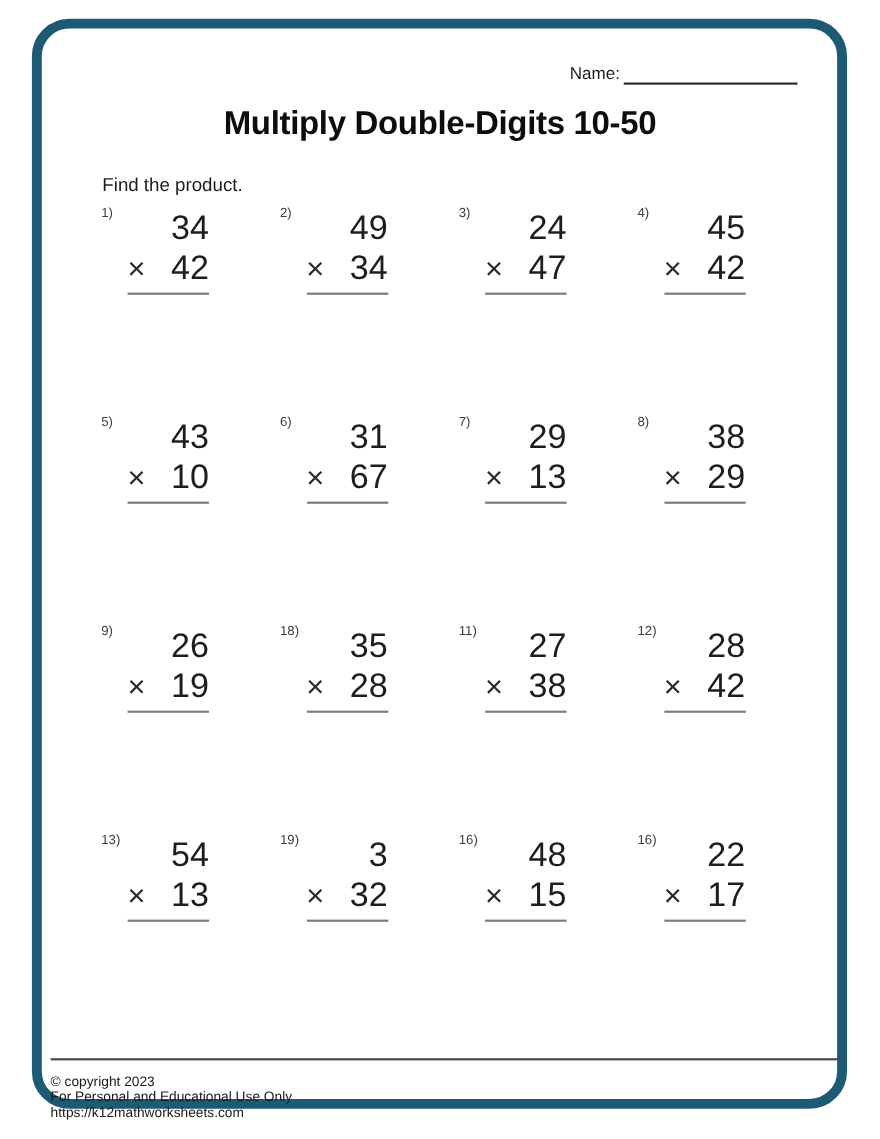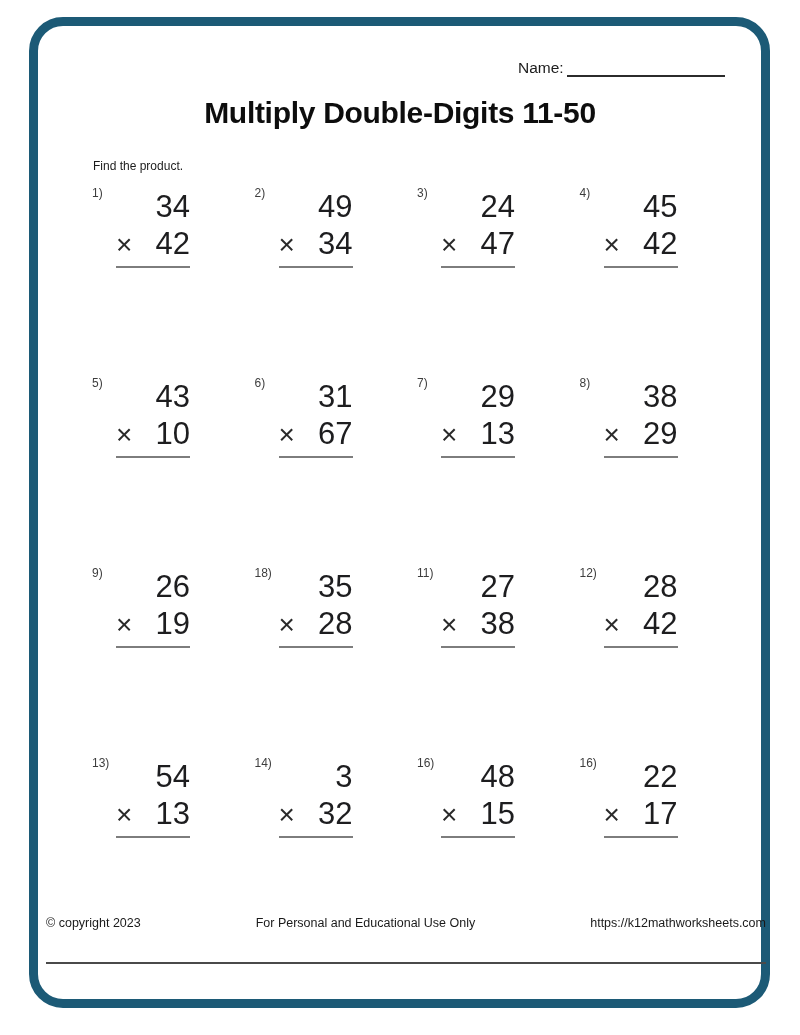--- a/index.html
+++ b/index.html
@@ -50,21 +50,21 @@
     text-align: center;
     font-size: 30px;
     font-weight: 700;
     letter-spacing: -0.3px;
     color: #0d0d0d;
   }
   .instruction {
     position: absolute;
     left: 93px;
     top: 159px;
-    font-size: 12px;
+    font-size: 17px;
     color: #1c1c1c;
   }
   .grid {
     position: absolute;
     left: 92px;
     top: 185px;
     display: grid;
     grid-template-columns: repeat(4, 98px);
     column-gap: 64.5px;
     grid-auto-rows: 190px;
@@ -106,41 +106,42 @@
   .footer-divider {
     position: absolute;
     left: 46px;
     top: 962px;
     width: 720px;
     border-top: 2px solid #4a4a4a;
   }
   .footer-row {
     position: absolute;
     left: 46px;
-    top: 916px;
+    top: 976px;
     width: 720px;
     display: flex;
     justify-content: space-between;
     align-items: baseline;
     font-size: 12.5px;
     color: #1a1a1a;
+    flex-direction: column;
   }
 </style>
 </head>
 <body>
 
 <div class="page">
   <div class="frame"></div>
 
   <div class="name-row">
     <span>Name:</span>
     <span class="name-blank"></span>
   </div>
 
-  <div class="title">Multiply Double-Digits 11-50</div>
+  <div class="title">Multiply Double-Digits 10-50</div>
 
   <div class="instruction">Find the product.</div>
 
   <div class="grid" id="problems-grid">
   <div class="problem">
     <span class="plabel">1)</span>
     <div class="work">
       <div class="top-num">34</div>
       <div class="bot-row">
         <span class="times">×</span>
@@ -288,21 +289,21 @@
       <div class="top-num">54</div>
       <div class="bot-row">
         <span class="times">×</span>
         <span class="bot-num">13</span>
       </div>
       <div class="answer-line"></div>
     </div>
   </div>
 
   <div class="problem">
-    <span class="plabel">14)</span>
+    <span class="plabel">19)</span>
     <div class="work">
       <div class="top-num">3</div>
       <div class="bot-row">
         <span class="times">×</span>
         <span class="bot-num">32</span>
       </div>
       <div class="answer-line"></div>
     </div>
   </div>
 

